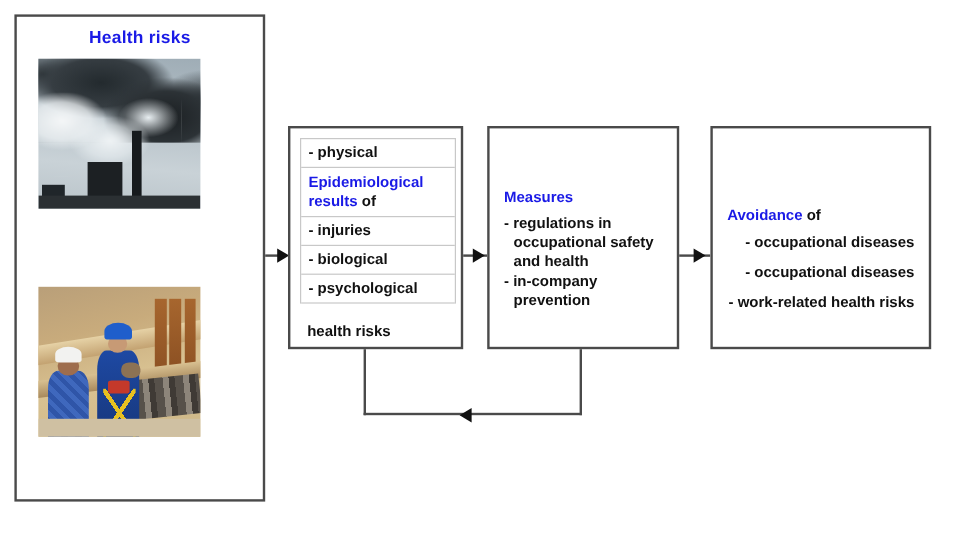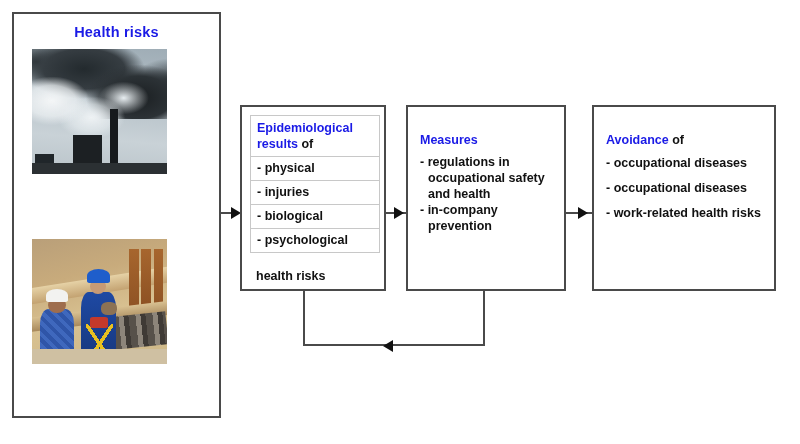--- a/index.html
+++ b/index.html
@@ -294,22 +294,22 @@
     top: 162px;
     font-size: 12.5px;
     font-weight: bold;
     color: #111111;
   }
 
   #box-meas .head { margin-bottom: 6px; }
   #box-meas .bullet { margin-bottom: 0; }
   #meas-b1 { margin-bottom: 10px; }
 
-  #box-avoid .head { margin-bottom: 7px; }
-  #box-avoid .bullet { margin-bottom: 9px; }
+  #box-avoid .head { margin-bottom: 7px; margin-top: 39px; }
+  #box-avoid .bullet { margin-bottom: 9px; text-align: right; }
   .hang { padding-left: 8px; text-indent: -8px; }
 
   
   .conn {
     position: absolute;
     background: #4a4a4a;
   }
   .h-line { height: 2px; }
   .v-line { width: 2px; }
 
@@ -368,47 +368,47 @@
         <div class="ground"></div>
       </div>
     </div>
   </div>
 
   <div class="conn h-line" style="left:221px; top:212px; width:14px;"></div>
   <div class="arrow-head-right" style="left:231px; top:207px;"></div>
 
   <div class="box" id="box-epi">
     <div id="epi-table">
+      <div class="erow">
+        <div class="bullet">- physical</div>
+      </div>
       <div class="erow head-row">
         <div class="head">
           <span>Epidemiological</span><br>
           <span>results</span><span class="plain"> of</span>
         </div>
       </div>
       <div class="erow">
-        <div class="bullet">- physical</div>
-      </div>
-      <div class="erow">
         <div class="bullet">- injuries</div>
       </div>
       <div class="erow">
         <div class="bullet">- biological</div>
       </div>
       <div class="erow">
         <div class="bullet">- psychological</div>
       </div>
     </div>
     <div id="epi-foot">health risks</div>
   </div>
 
   <div class="conn h-line" style="left:386px; top:212px; width:20px;"></div>
   <div class="arrow-head-right" style="left:394px; top:207px;"></div>
 
   <div class="box" id="box-meas">
-    <div class="box-inner" style="padding-top:25px;">
+    <div class="box-inner" style="padding-top:25px;margin-top:24px;">
       <div class="head">
         <span>Measures</span>
       </div>
       <div class="bullet hang" id="meas-b1">- regulations in occupational safety and health</div>
       <div class="bullet hang">- in-company prevention</div>
     </div>
   </div>
 
   <div class="conn h-line" style="left:566px; top:212px; width:26px;"></div>
   <div class="arrow-head-right" style="left:578px; top:207px;"></div>

